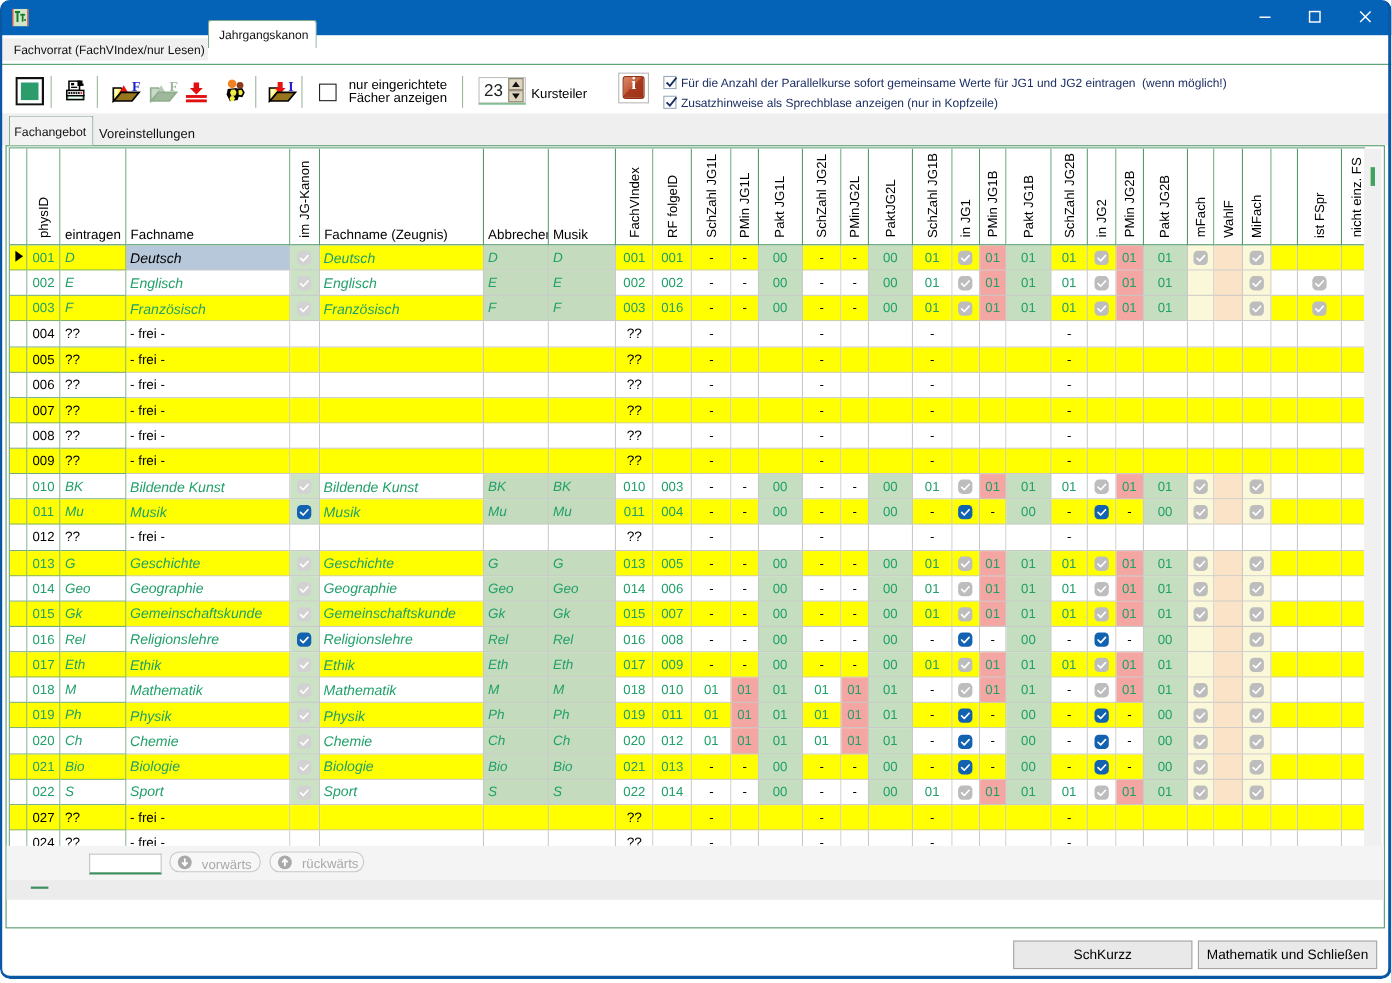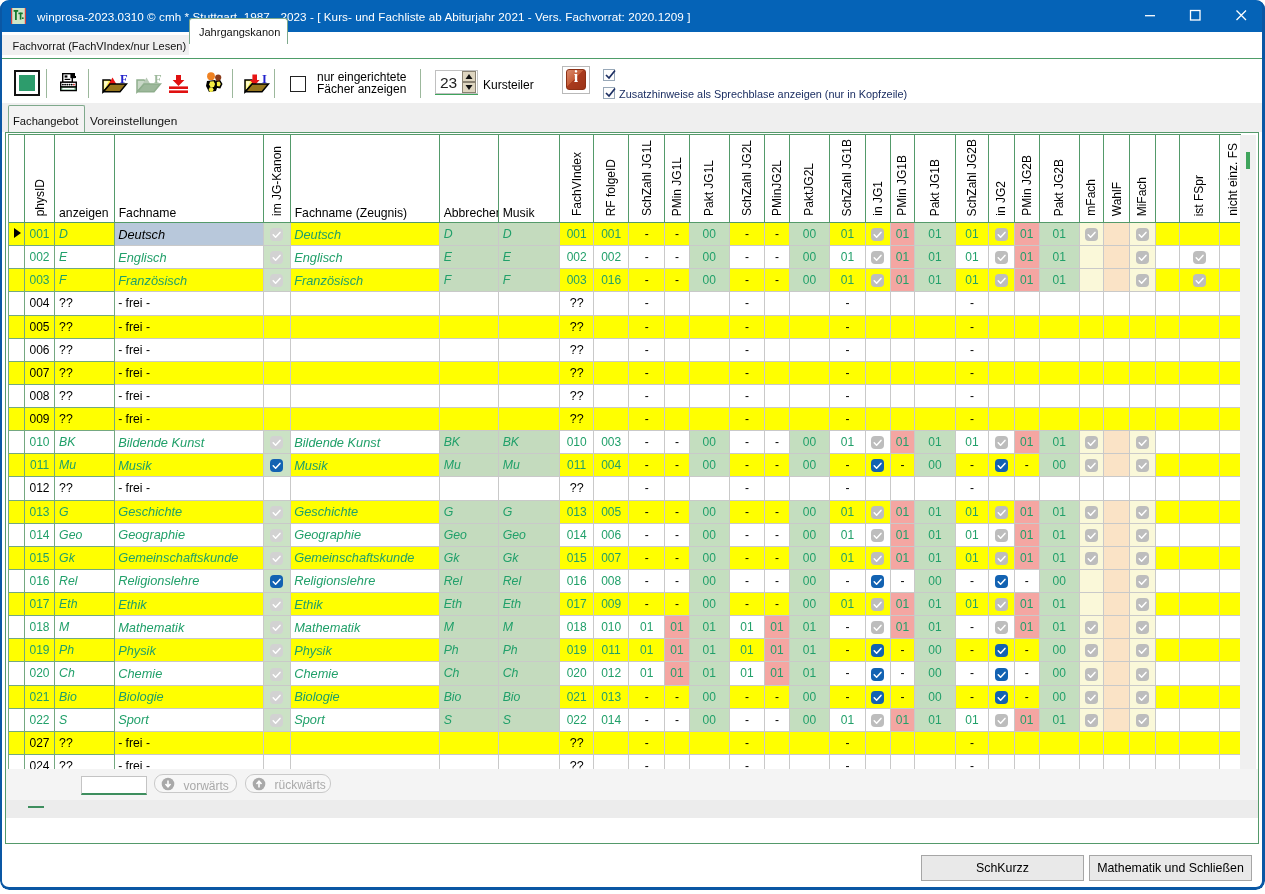--- a/index.html
+++ b/index.html
@@ -81,21 +81,20 @@
 <svg width="15" height="16" viewBox="0 0 15 16" style="position:absolute;left:10.5px;top:8px">
 <rect x="0" y="0" width="15" height="16" fill="#cfe7c8"></rect>
 <rect x="0" y="0" width="1.2" height="16" fill="#d04040"></rect>
       <rect x="13.8" y="0" width="1.2" height="16" fill="#d04040"></rect>
 <rect x="2.6" y="2" width="4.6" height="1.8" fill="#157a2e"></rect>
       <rect x="4" y="2" width="1.8" height="10" fill="#157a2e"></rect>
 <rect x="7.4" y="4.6" width="4.4" height="1.6" fill="#157a2e"></rect>
       <rect x="8.8" y="4.6" width="1.6" height="7" fill="#157a2e"></rect>
 <rect x="11" y="9.4" width="1.6" height="1.6" fill="#157a2e"></rect>
 </svg>
-<span id="titletxt">winprosa-2023.0310 © cmh * Stuttgart, 1987 - 2023 - [ Kurs- und Fachliste ab Abiturjahr 2021 - Vers. Fachvorrat: 2020.1209 ]</span>
 <svg class="abs" style="left:1127px;top:0" width="46" height="32">
       <path d="M18 15.7 h10" stroke="#fff" stroke-width="1.3"></path>
     </svg>
 <svg class="abs" style="left:1173px;top:0" width="46" height="32">
       <rect x="17.5" y="10.5" width="9.5" height="9.5" fill="none" stroke="#fff" stroke-width="1.3"></rect>
     </svg>
 <svg class="abs" style="left:1219px;top:0" width="46" height="32">
       <path d="M17.5 10.5 L27 20 M27 10.5 L17.5 20" stroke="#fff" stroke-width="1.3"></path>
     </svg>
 <div id="t1line"></div>
@@ -179,20 +178,21 @@
 <div id="kurst">Kursteiler</div>
 <div id="info">
       <div class="in"></div>
       <div class="ii">i</div>
     </div>
 <div class="ccb" style="left:603px;top:68.5px">
       <svg width="15" height="15" viewBox="0 0 15 15">
         <path d="M3 7 L6 10 L12 2.5" stroke="#1c2f63" stroke-width="1.7" fill="none"></path>
       </svg>
     </div>
+<div class="cblabel" style="left:619px;top:69.5px">Für die Anzahl der Parallelkurse sofort gemeinsame Werte für JG1 und JG2 eintragen&nbsp; (wenn möglich!)</div>
 <div class="ccb" style="left:603px;top:87px">
       <svg width="15" height="15" viewBox="0 0 15 15">
         <path d="M3 7 L6 10 L12 2.5" stroke="#1c2f63" stroke-width="1.7" fill="none"></path>
       </svg>
     </div>
 <div class="cblabel" style="left:619px;top:88px">Zusatzhinweise als Sprechblase anzeigen (nur in Kopfzeile)</div>
 <div id="t2row"></div>
 <div id="t2tab">Fachangebot</div>
 <div id="t2b">Voreinstellungen</div>
 <div id="panel"></div>
@@ -230,21 +230,21 @@
           <col style="width:40.3px">
           <col style="width:20.7px">
         </colgroup>
 <tbody>
           <tr class="hdr">
             <td class="hc"></td>
             <td class="hc">
               <span class="rot">physID</span>
             </td>
             <td class="hc">
-              <span class="hl">anzeigen</span>
+              <span class="hl">eintragen</span>
             </td>
             <td class="hc">
               <span class="hl">Fachname</span>
             </td>
             <td class="hc">
               <span class="rot">im JG-Kanon</span>
             </td>
             <td class="hc">
               <span class="hl">Fachname (Zeugnis)</span>
             </td>

